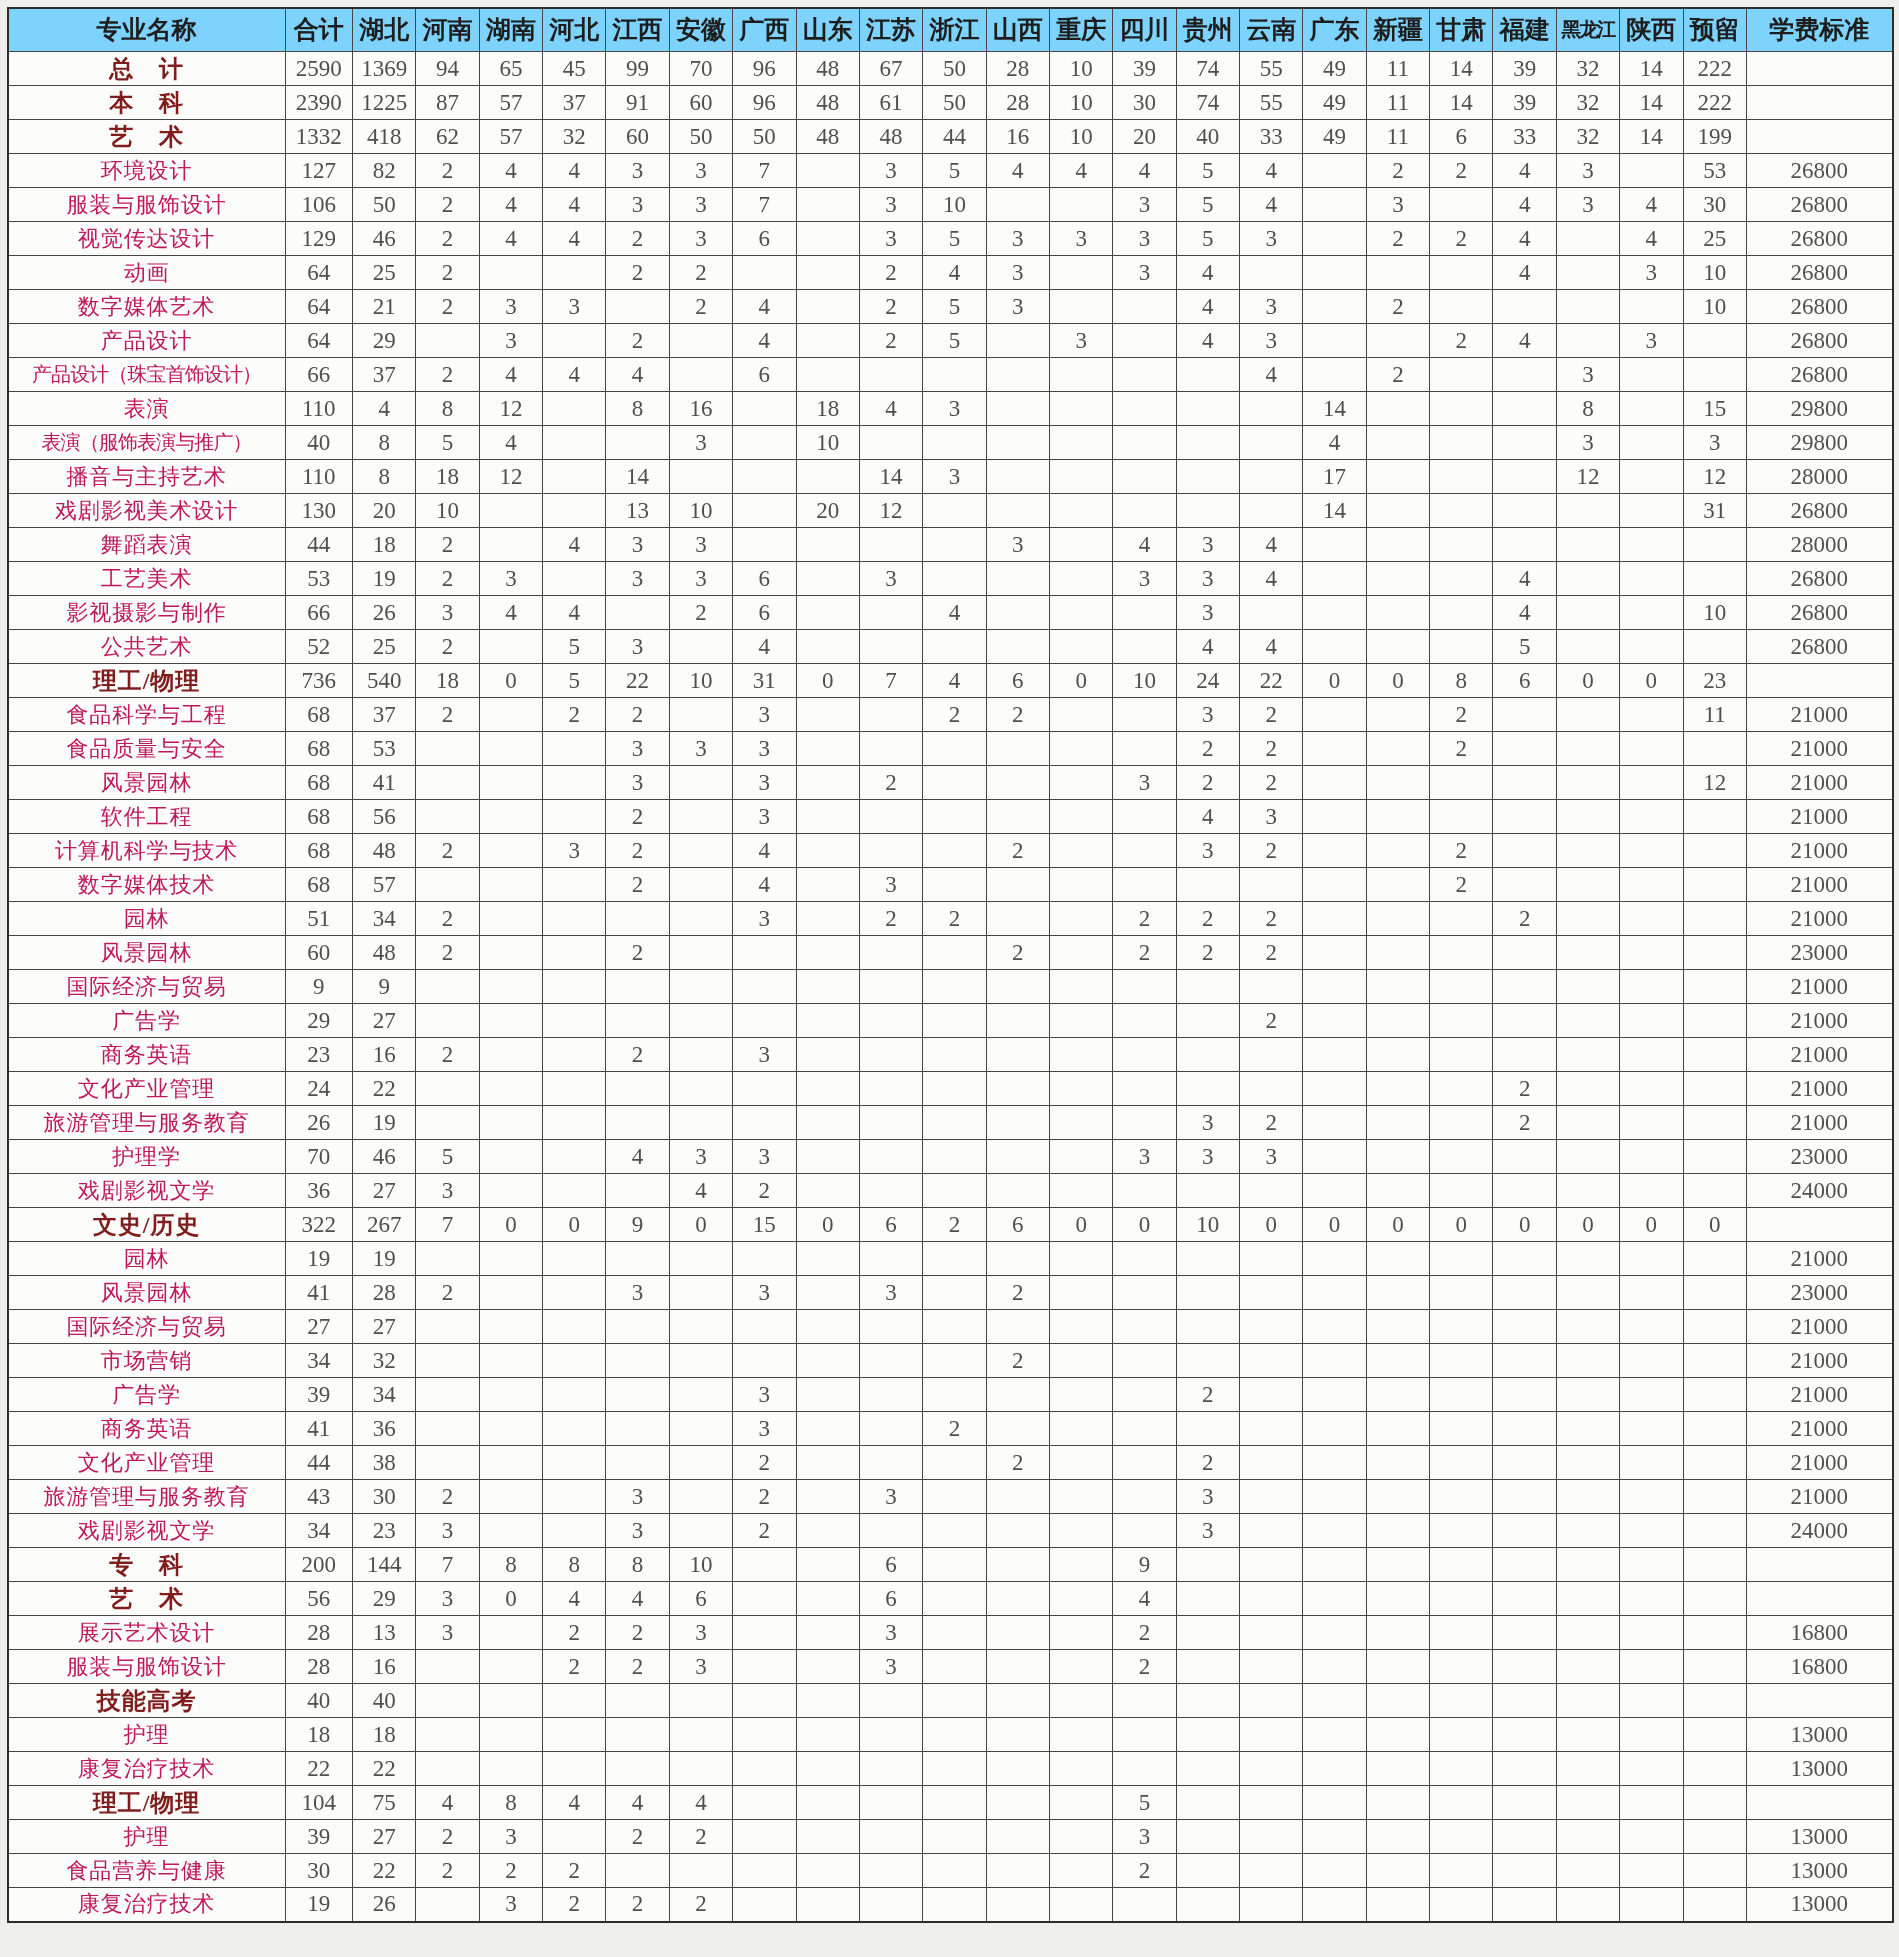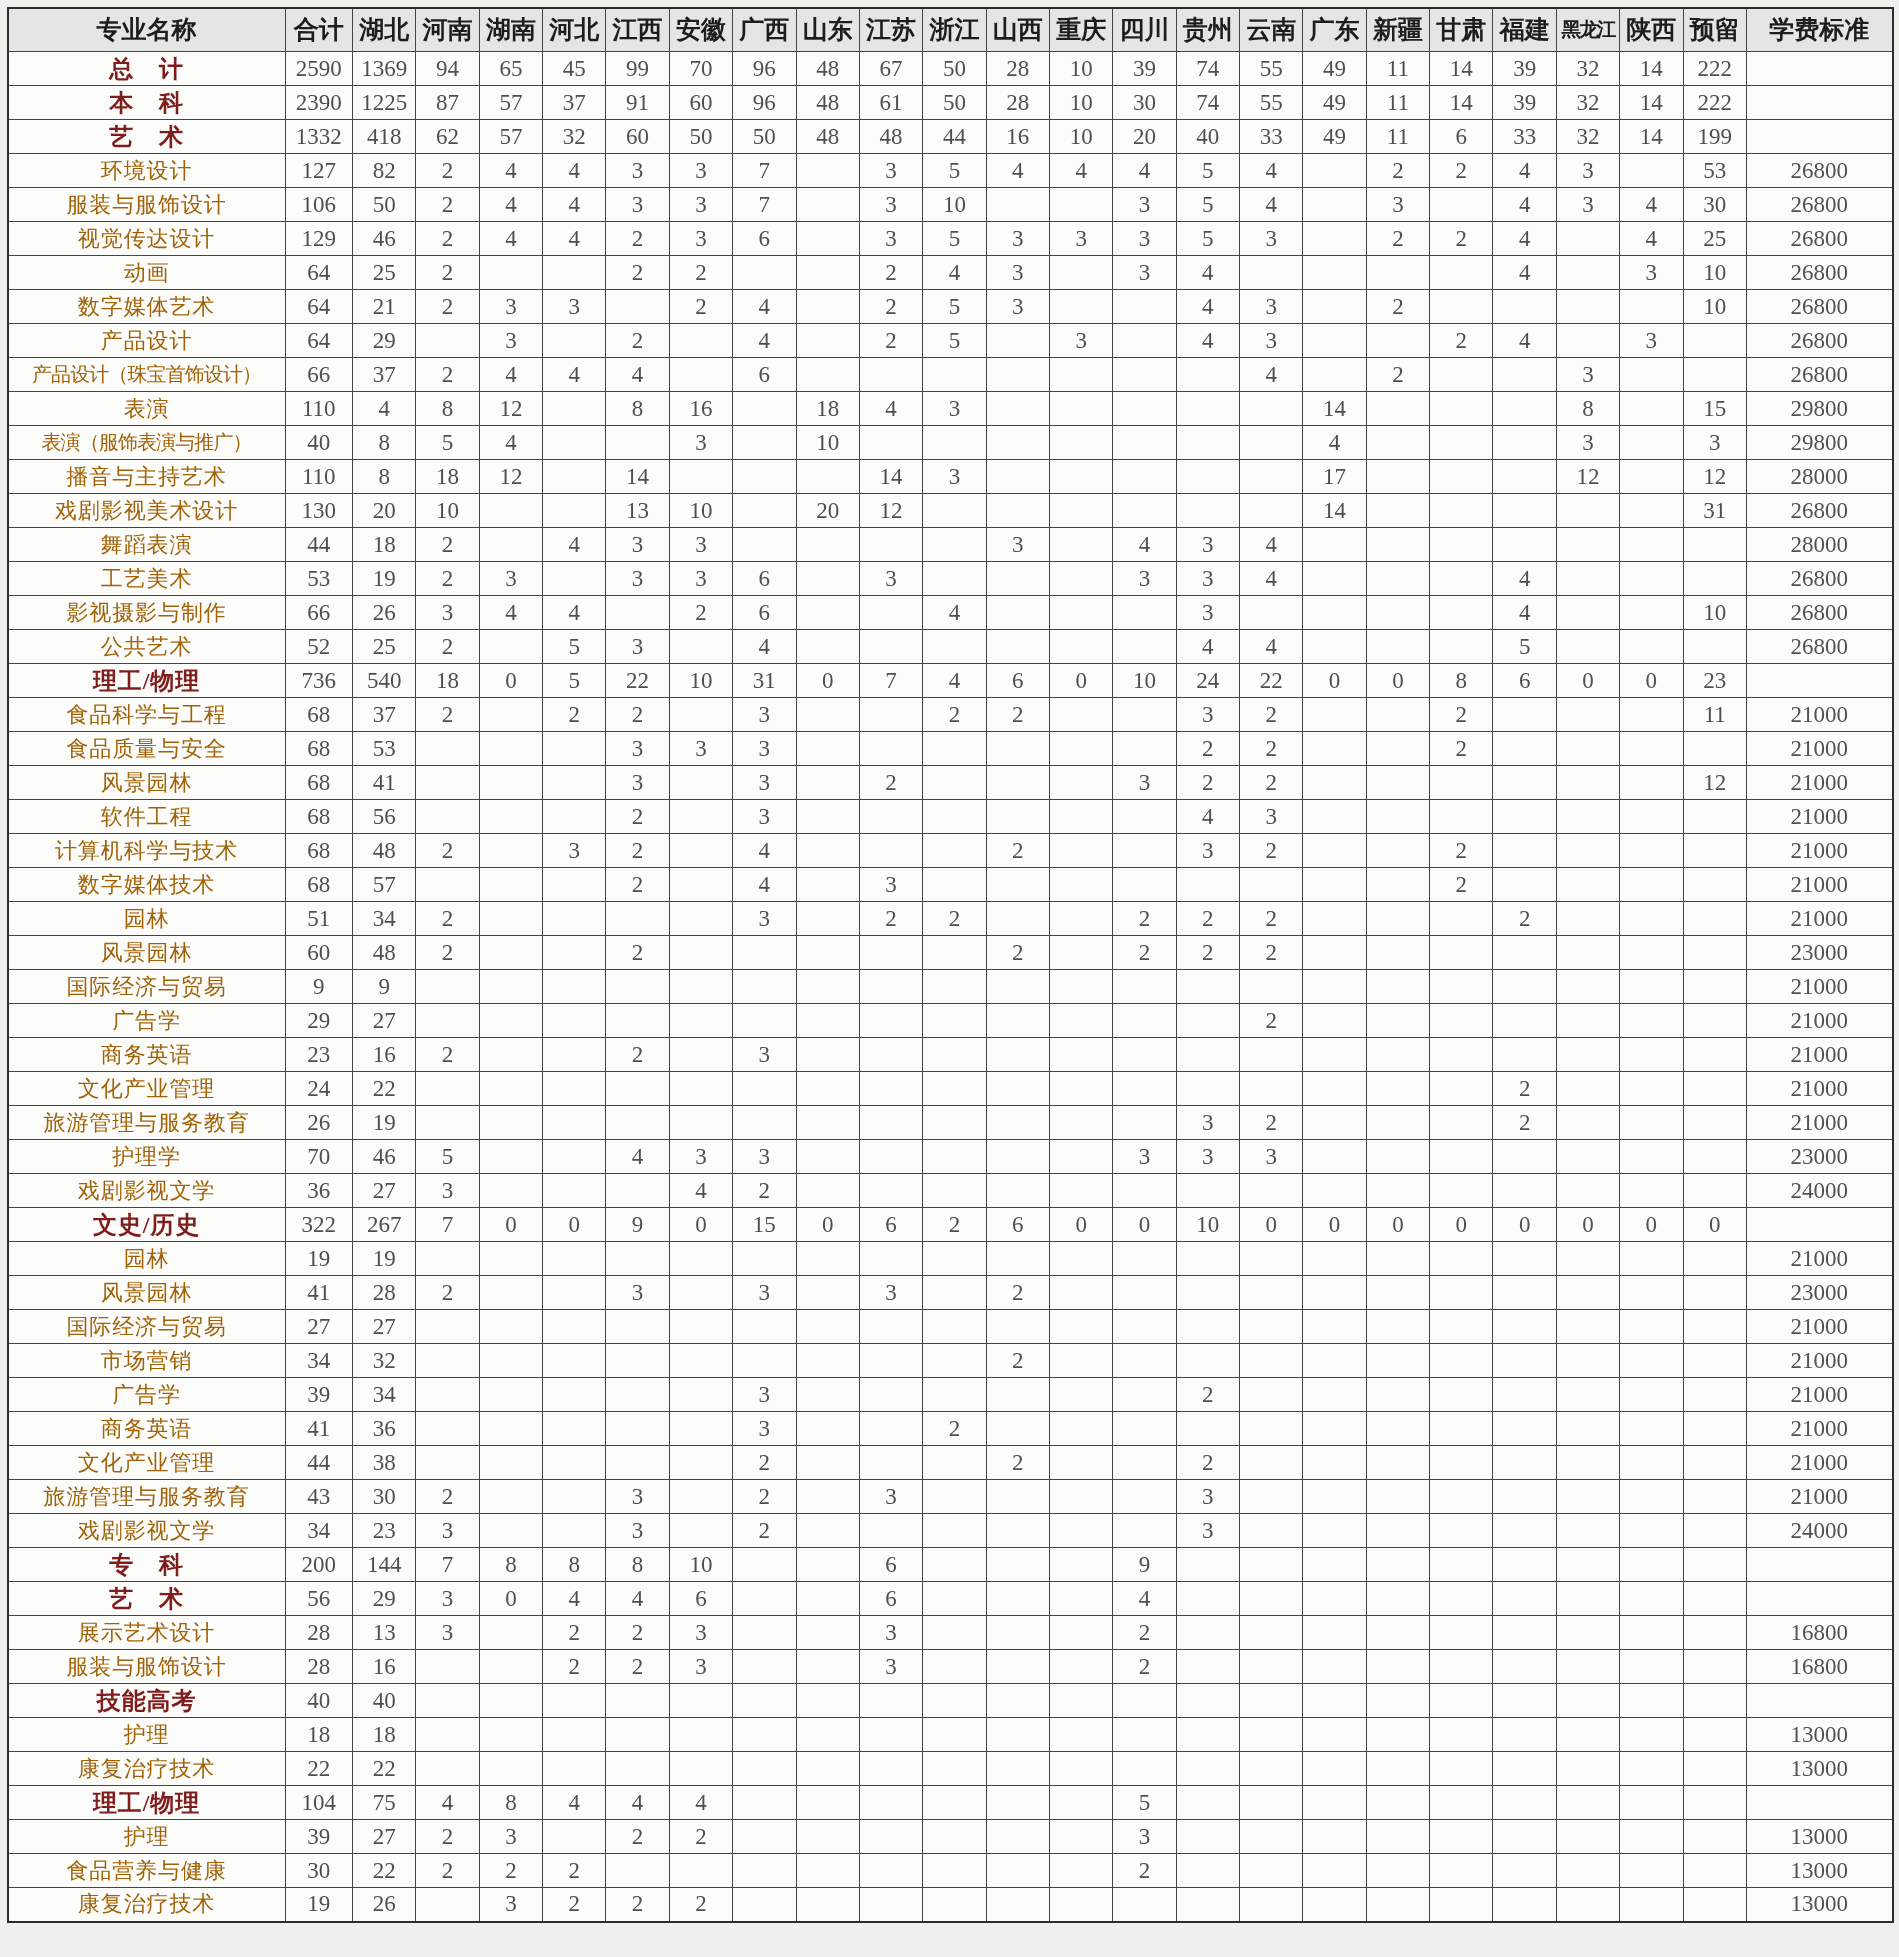--- a/index.html
+++ b/index.html
@@ -23,26 +23,26 @@
     padding: 0 0.9px;
     overflow: hidden;
     white-space: nowrap;
     box-sizing: border-box;
   }
   thead tr { height: 44px; }
   thead th {
     font-size: 25px;
     font-weight: bold;
     color: #1d1d1d;
-    background: #e5e5e5;
+    background: #7dd3fc;
   }
   thead th.narrow { font-size: 19.5px; letter-spacing: -1.9px; }
   tbody tr { height: 34px; }
   tbody td { font-size: 23px; color: #4f4f4f; }
-  td.name { font-size: 22px; color: #a16207; letter-spacing: 0.9px; }
+  td.name { font-size: 22px; color: #be185d; letter-spacing: 0.9px; }
   td.name.long { font-size: 20px; letter-spacing: -0.9px; }
   tr.section td.name { font-weight: bold; font-size: 24px; color: #7f1d1d; }
   td.fee { color: #515151; margin-left: 48px; }
 </style>
 </head>
 <body>
 
 <div class="page">
   <table>
     <colgroup>

